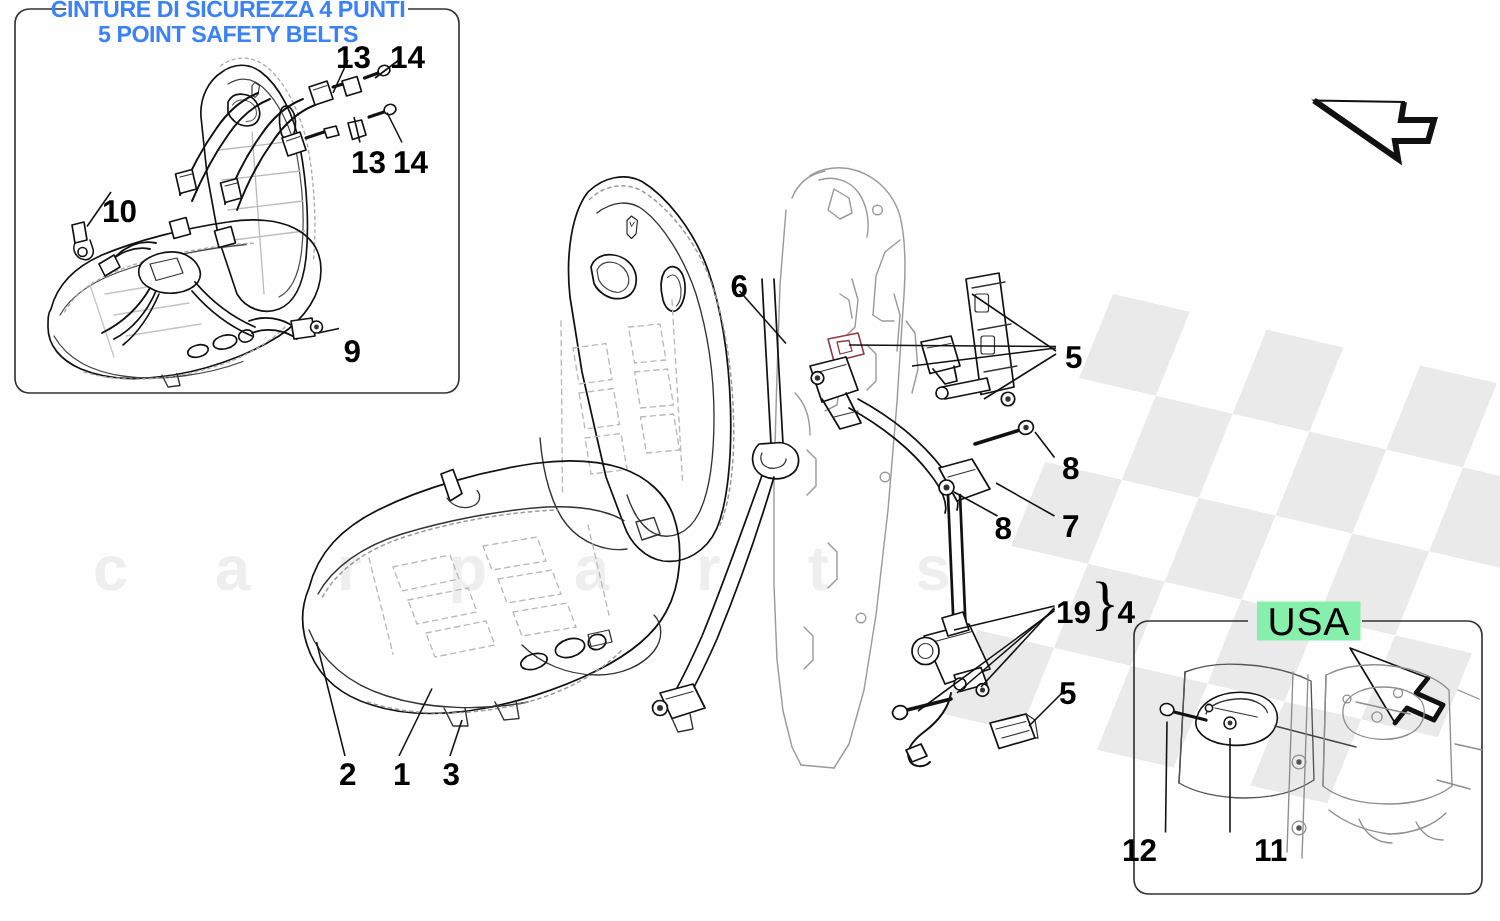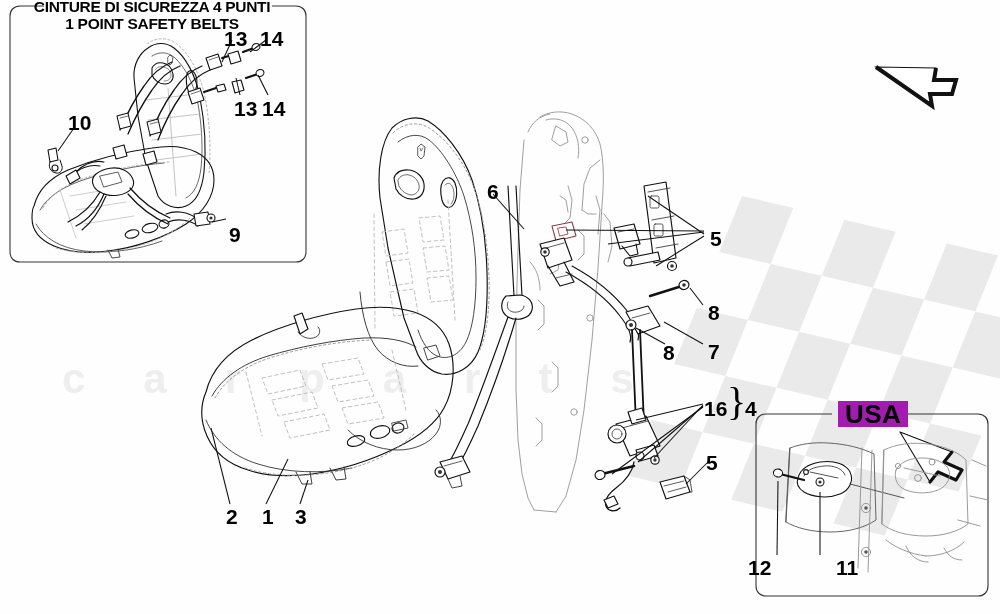--- a/index.html
+++ b/index.html
@@ -15,24 +15,24 @@
   .wm-sub{position:absolute;left:62px;top:358px;font-size:42px;font-weight:700;
           color:#eeeeee;letter-spacing:58px;line-height:1;user-select:none;}
 
   
   .cal{position:absolute;font-size:21px;font-weight:700;color:#000;line-height:1;}
   .brace{position:absolute;font-size:40px;font-weight:400;color:#000;line-height:1;
          font-family:"Liberation Serif",serif;}
 
   
   .inset-title{position:absolute;left:12px;top:-1px;width:280px;text-align:center;
-               font-size:15.5px;font-weight:700;color:#000000;line-height:1.08;
+               font-size:15.5px;font-weight:700;color:#3b82f6;line-height:1.08;
                letter-spacing:-0.3px;}
-  .usa-title{position:absolute;left:838px;top:401px;font-size:26px;font-weight:700;
-             color:#000;letter-spacing:0.5px;line-height:1;background:#a21caf;
+  .usa-title{position:absolute;left:838px;top:401px;font-size:26px;font-weight:400;
+             color:#000;letter-spacing:0.5px;line-height:1;background:#86efac;
              padding:0 7px;}
 </style>
 </head>
 <body>
 
 <div class="stage">
 
   <svg class="layer" width="1000" height="614">
     <defs>
       <g id="chk">
@@ -485,38 +485,38 @@
 
   <svg class="layer" width="1000" height="614">
     <path d="M876,67 L936,68 L934,80 L956,80 L952,94 L930,94 L932,106 Z" fill="#ffffff" stroke="#111" stroke-width="1.2"></path>
     <path d="M936,68 L934,80 L956,80 L952,94 L930,94 L932,106 L876,67" fill="none" stroke="#111" stroke-width="4"></path>
   </svg>
 
   <div class="layer">
 
     <div class="inset-title">
       <div>CINTURE DI SICUREZZA 4 PUNTI</div>
-      <div>1 POINT SAFETY BELTS</div>
+      <div>5 POINT SAFETY BELTS</div>
     </div>
 
     <div class="usa-title">USA</div>
 
     <div class="cal" style="left:224px;top:28px">13</div>
     <div class="cal" style="left:260px;top:28px">14</div>
     <div class="cal" style="left:234px;top:98px">13</div>
     <div class="cal" style="left:262px;top:98px">14</div>
-    <div class="cal" style="left:68px;top:112px">10</div>
+    <div class="cal" style="left:68px;top:131px">10</div>
     <div class="cal" style="left:229px;top:224px">9</div>
 
     <div class="cal" style="left:487px;top:181px">6</div>
     <div class="cal" style="left:710px;top:228px">5</div>
     <div class="cal" style="left:708px;top:302px">8</div>
     <div class="cal" style="left:708px;top:341px">7</div>
     <div class="cal" style="left:663px;top:342px">8</div>
-    <div class="cal" style="left:704px;top:398px">16</div>
+    <div class="cal" style="left:704px;top:398px">19</div>
     <div class="brace" style="left:727px;top:382px">}</div>
     <div class="cal" style="left:745px;top:398px">4</div>
     <div class="cal" style="left:706px;top:452px">5</div>
     <div class="cal" style="left:226px;top:506px">2</div>
     <div class="cal" style="left:262px;top:506px">1</div>
     <div class="cal" style="left:295px;top:506px">3</div>
 
     <div class="cal" style="left:748px;top:557px">12</div>
     <div class="cal" style="left:836px;top:557px">11</div>
   </div>

